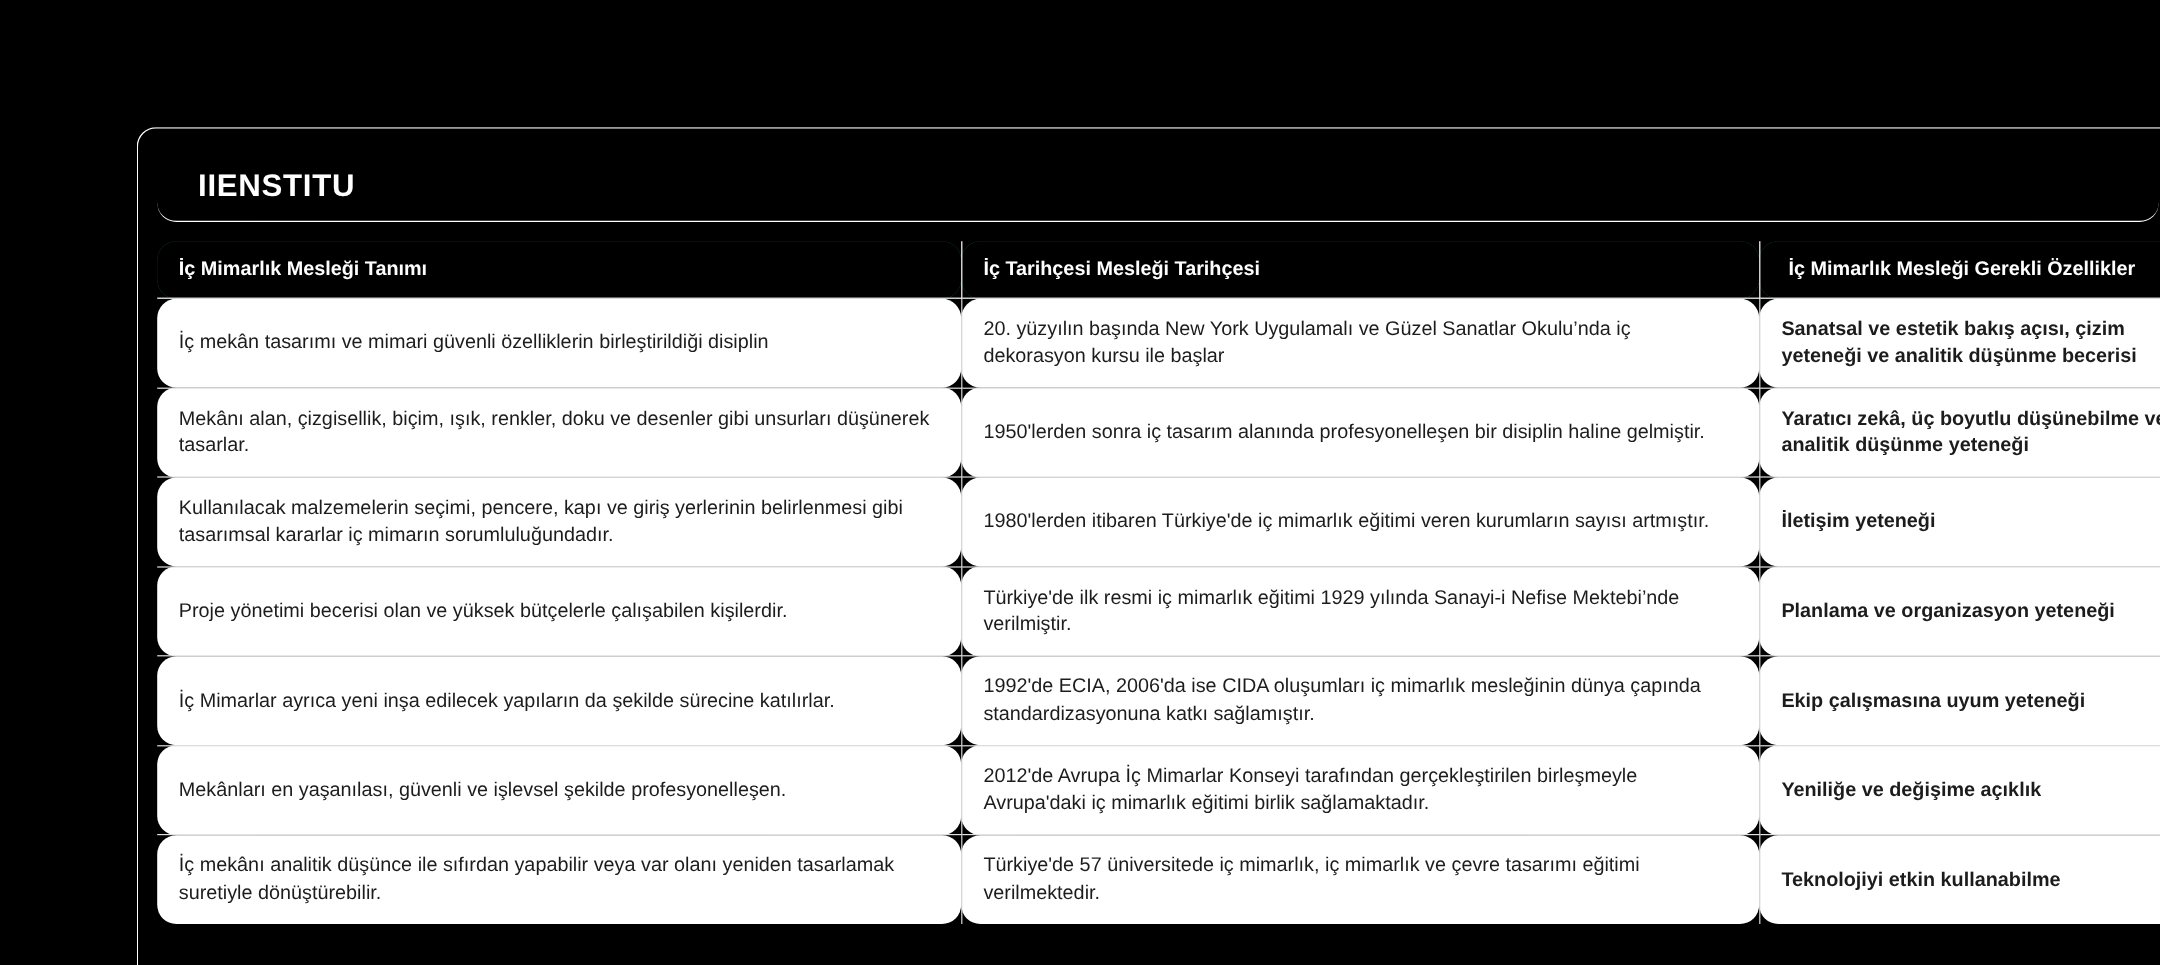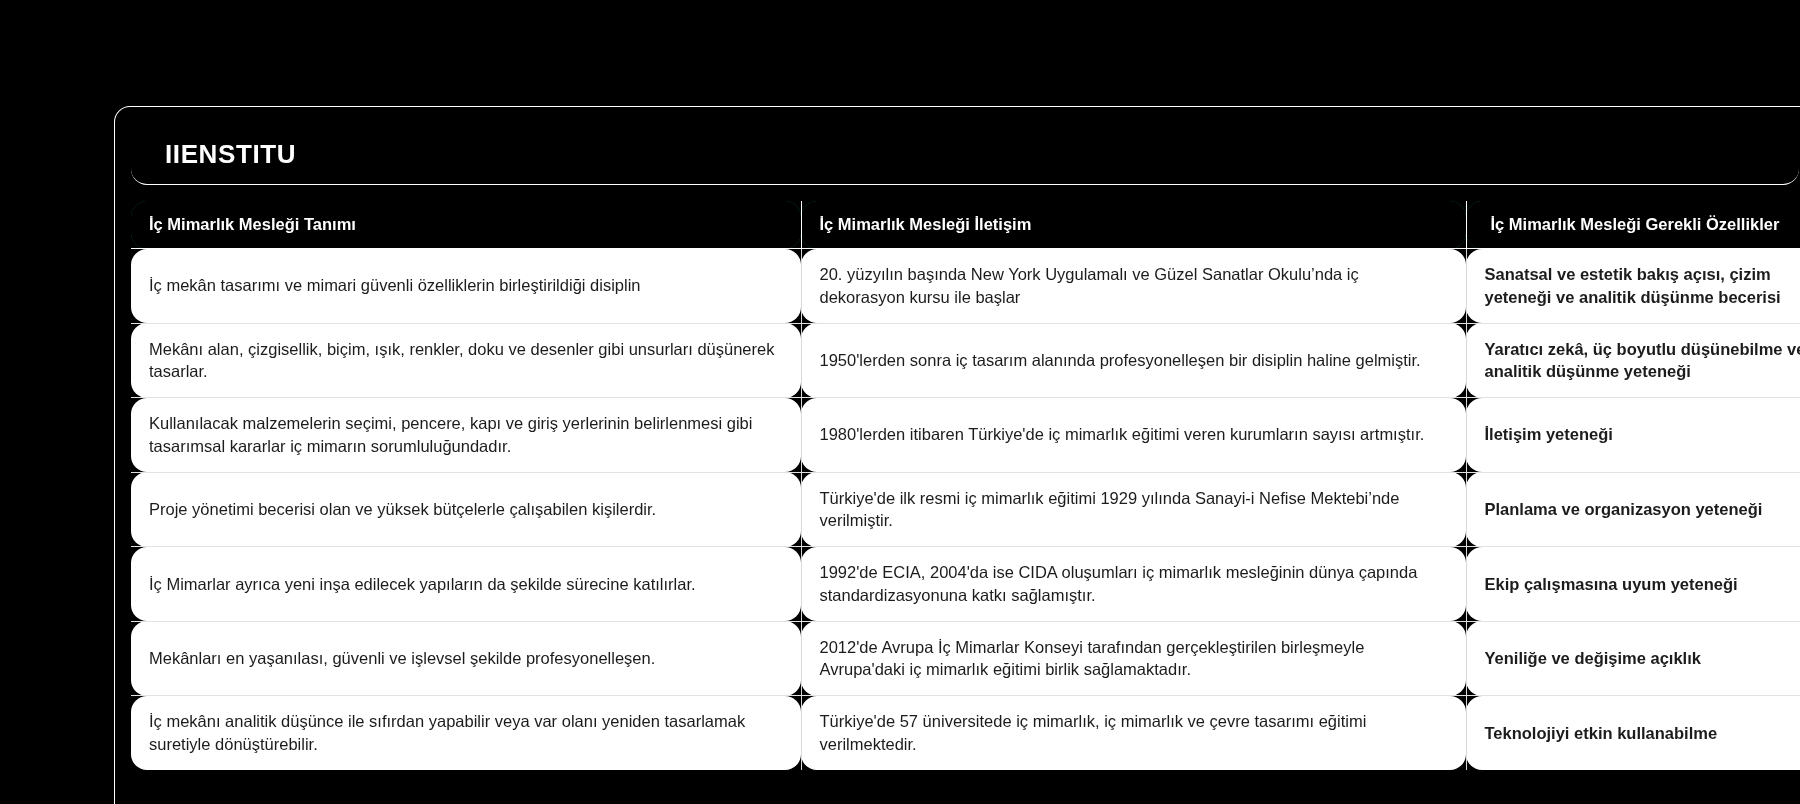--- a/index.html
+++ b/index.html
@@ -113,21 +113,21 @@
 
     <table class="data-table">
       <colgroup>
         <col class="c1">
           <col class="c2">
           <col class="c3">
       </colgroup>
       <thead>
         <tr>
           <th>İç Mimarlık Mesleği Tanımı</th>
-          <th>İç Mimarlık Mesleği İletişim</th>
+          <th>İç Tarihçesi Mesleği Tarihçesi</th>
           <th>İç Mimarlık Mesleği Gerekli Özellikler</th>
         </tr>
       </thead>
       <tbody id="table-body">
           <tr class="h-tall">
             <td>İç mekân tasarımı ve mimari güvenli özelliklerin birleştirildiği disiplin</td>
             <td>20. yüzyılın başında New York Uygulamalı ve Güzel Sanatlar Okulu’nda iç dekorasyon kursu ile başlar</td>
             <td>Sanatsal ve estetik bakış açısı, çizim yeteneği ve analitik düşünme becerisi</td>
           </tr>
           <tr class="h-tall">
@@ -140,21 +140,21 @@
             <td>1980'lerden itibaren Türkiye'de iç mimarlık eğitimi veren kurumların sayısı artmıştır.</td>
             <td>İletişim yeteneği</td>
           </tr>
           <tr class="h-tall">
             <td>Proje yönetimi becerisi olan ve yüksek bütçelerle çalışabilen kişilerdir.</td>
             <td>Türkiye'de ilk resmi iç mimarlık eğitimi 1929 yılında Sanayi-i Nefise Mektebi’nde verilmiştir.</td>
             <td>Planlama ve organizasyon yeteneği</td>
           </tr>
           <tr class="h-tall">
             <td>İç Mimarlar ayrıca yeni inşa edilecek yapıların da şekilde sürecine katılırlar.</td>
-            <td>1992'de ECIA, 2004'da ise CIDA oluşumları iç mimarlık mesleğinin dünya çapında standardizasyonuna katkı sağlamıştır.</td>
+            <td>1992'de ECIA, 2006'da ise CIDA oluşumları iç mimarlık mesleğinin dünya çapında standardizasyonuna katkı sağlamıştır.</td>
             <td>Ekip çalışmasına uyum yeteneği</td>
           </tr>
           <tr class="h-tall">
             <td>Mekânları en yaşanılası, güvenli ve işlevsel şekilde profesyonelleşen.</td>
             <td>2012'de Avrupa İç Mimarlar Konseyi tarafından gerçekleştirilen birleşmeyle Avrupa'daki iç mimarlık eğitimi birlik sağlamaktadır.</td>
             <td>Yeniliğe ve değişime açıklık</td>
           </tr>
           <tr class="h-tall">
             <td>İç mekânı analitik düşünce ile sıfırdan yapabilir veya var olanı yeniden tasarlamak suretiyle dönüştürebilir.</td>
             <td>Türkiye'de 57 üniversitede iç mimarlık, iç mimarlık ve çevre tasarımı eğitimi verilmektedir.</td>

